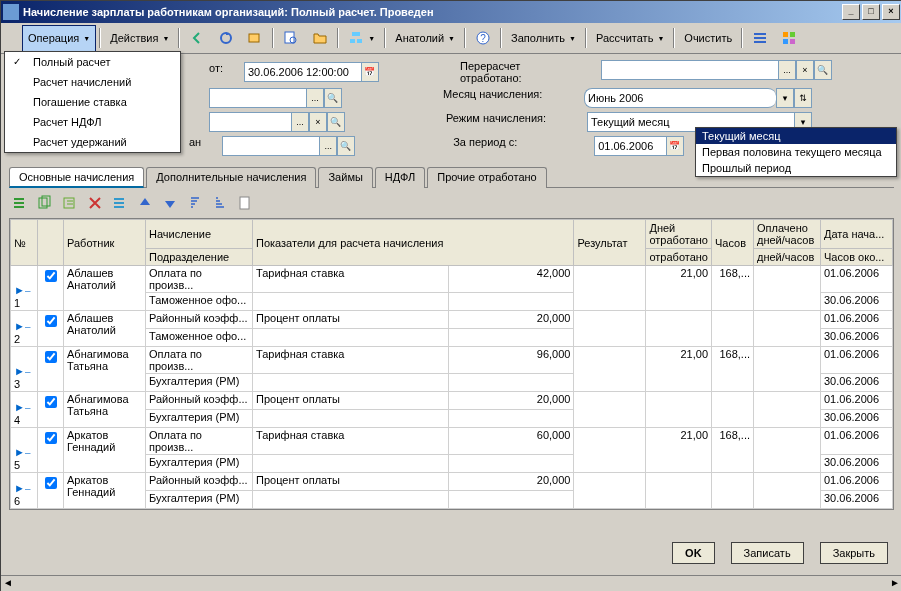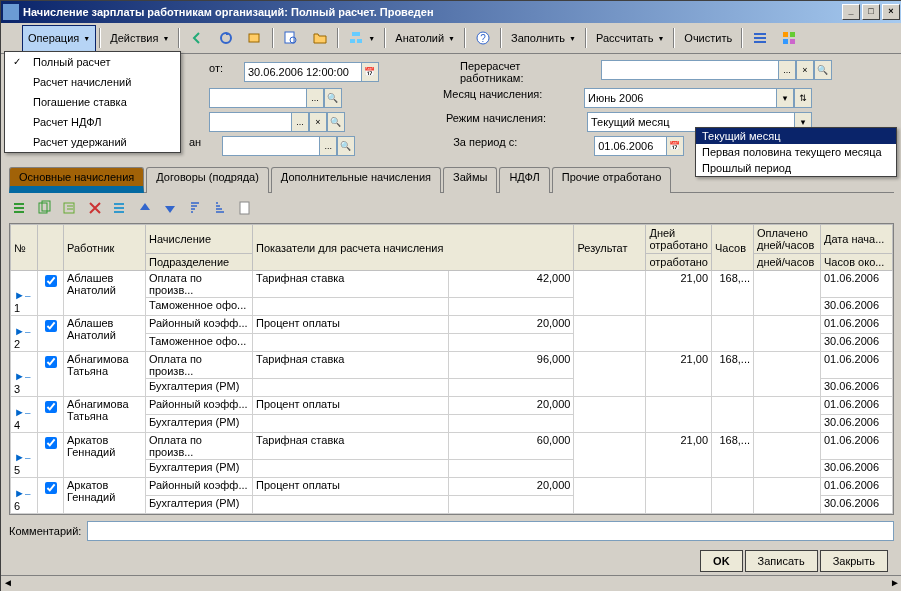--- a/index.html
+++ b/index.html
@@ -19,32 +19,32 @@
 .menu-check{position:absolute;left:8px;top:4px;font-size:10px}
 .form-area{padding:6px 8px 2px 8px}
 .form-row{display:flex;align-items:center;margin-bottom:4px;gap:6px;font-size:11px}
 .fld{display:flex;align-items:flex-start;gap:21px}
 .input{background:#fff;border:1px solid #7b9ebd;height:18px;padding:0 3px;font-size:11px}
 .input-btn{width:16px;height:18px;border:1px solid #7b9ebd;background:#ece9d8;font-size:9px;text-align:center;cursor:pointer;display:flex;align-items:center;justify-content:center}
 .combo{display:flex}
 .combo .input{border-right:none}
 .tabs{display:flex;border-bottom:1px solid #808080;margin:4px 8px 0 8px;font-size:11px}
 .tab{padding:3px 9px;border:1px solid #808080;border-bottom:none;background:#d4d0c8;margin-right:2px;cursor:pointer;position:relative;top:1px;border-radius:3px 3px 0 0}
-.tab.active{background:#a16207;border-bottom:7px solid #0369a1;font-weight:normal}
+.tab.active{background:#ffffff;border-bottom:2px solid #0369a1;font-weight:normal}
 .mini-toolbar{display:flex;gap:3px;padding:4px 8px}
 .mini-btn{width:20px;height:20px;border:1px solid transparent;cursor:pointer;display:flex;align-items:center;justify-content:center;font-size:12px}
 .grid-wrap{margin:0 8px;border:1px solid #808080;background:#fff;height:290px;overflow:auto;position:relative}
 .grid{width:100%;border-collapse:collapse;font-size:11px}
 .grid th{background:#ece9d8;border:1px solid #c0c0c0;padding:2px 3px;font-weight:normal;text-align:left;position:sticky;top:0}
 .grid td{border:1px solid #d0d0d0;padding:1px 3px;height:15px;vertical-align:top}
 .grid .num{text-align:right}
 .row-icon{font-size:11px;color:#0066cc}
 .chk{width:12px;height:12px}
 .bottom-area{padding:6px 8px;display:flex;align-items:center;gap:6px}
-.button-bar{position:absolute;bottom:20px;right:14px;display:flex;gap:2px}
+.button-bar{position:absolute;bottom:28px;right:14px;display:flex;gap:16px}
 .btn{padding:3px 12px;border:1px solid #404040;background:#ece9d8;cursor:pointer;font-size:11px;height:22px}
 .scrollbar-corner{position:absolute;bottom:0;left:0;right:0;height:16px;background:#d4d0c8;border-top:1px solid #808080}
 .popup-list{position:absolute;background:#fff;border:1px solid #404040;z-index:200;font-size:11px;box-shadow:2px 2px 3px rgba(0,0,0,.3)}
 .popup-item{padding:2px 10px 2px 6px;cursor:pointer}
 .popup-item.selected{background:#0a246a;color:#fff}
 svg{display:block}
 </style>
 </head>
 <body>
 
@@ -180,41 +180,41 @@
   <div class="form-area">
     <div class="form-row">
       <div class="fld" style="margin-left:200px">
         <span>от:</span>
         <div class="combo">
           <input class="input" style="width: 110px;" value="30.06.2006 12:00:00">
           <div class="input-btn">📅</div>
         </div>
       </div>
       <div class="fld" style="margin-left:75px">
-        <span style="width:120px">Перерасчет работникам:</span>
+        <span style="width:120px">Перерасчет отработано:</span>
         <div class="combo">
           <input class="input" style="width: 170px;" value="">
           <div class="input-btn">...</div>
           <div class="input-btn">×</div>
           <div class="input-btn">🔍</div>
         </div>
       </div>
     </div>
     <div class="form-row">
       <div class="fld" style="margin-left:200px">
         <div class="combo">
           <input class="input" style="width: 90px;">
           <div class="input-btn">...</div>
           <div class="input-btn">🔍</div>
         </div>
       </div>
       <div class="fld" style="margin-left:95px">
         <span style="width:120px">Месяц начисления:</span>
         <div class="combo">
-          <input class="input" style="width: 185px;" value="Июнь 2006">
+          <input class="input" style="width: 185px; border-radius: 8px;" value="Июнь 2006">
           <div class="input-btn">▾</div>
           <div class="input-btn">⇅</div>
         </div>
       </div>
     </div>
     <div class="form-row">
       <div class="fld" style="margin-left:200px">
         <div class="combo">
           <input class="input" style="width: 75px;">
           <div class="input-btn">...</div>
@@ -255,21 +255,20 @@
   </div>
 
   <div class="popup-list" style="left:694px;top:126px;width:200px">
     <div class="popup-item selected">Текущий месяц</div>
     <div class="popup-item">Первая половина текущего месяца</div>
     <div class="popup-item">Прошлый период</div>
   </div>
 
   <div class="tabs">
     <div class="tab active">Основные начисления</div>
-    <div class="tab">Договоры (подряда)</div>
     <div class="tab">Дополнительные начисления</div>
     <div class="tab">Займы</div>
     <div class="tab">НДФЛ</div>
     <div class="tab">Прочие отработано</div>
   </div>
 
   <div class="mini-toolbar">
     <div class="mini-btn">
         <svg width="16" height="16">
           <rect x="2" y="3" width="10" height="2" fill="#393"></rect>
@@ -476,24 +475,20 @@
     <td rowspan="2" class="num">21,00</td>
             <td rowspan="2" class="num">168,...</td>
     <td rowspan="2" class="num">21,00</td>
             <td>01.06.2006</td>
           </tr>
         </tbody>
 
     </table>
   </div>
 
-  <div class="bottom-area">
-    <span>Комментарий:</span>
-    <input class="input" style="flex: 1 1 0%; width: 600px;" value="">
-  </div>
 
   <div class="button-bar">
     <button class="btn" style="font-weight:bold">OK</button>
     <button class="btn">Записать</button>
     <button class="btn">Закрыть</button>
   </div>
 
   <div class="scrollbar-corner">
     <div style="position:absolute;left:2px;top:1px;font-size:10px">◄</div>
     <div style="position:absolute;right:2px;top:1px;font-size:10px">►</div>

